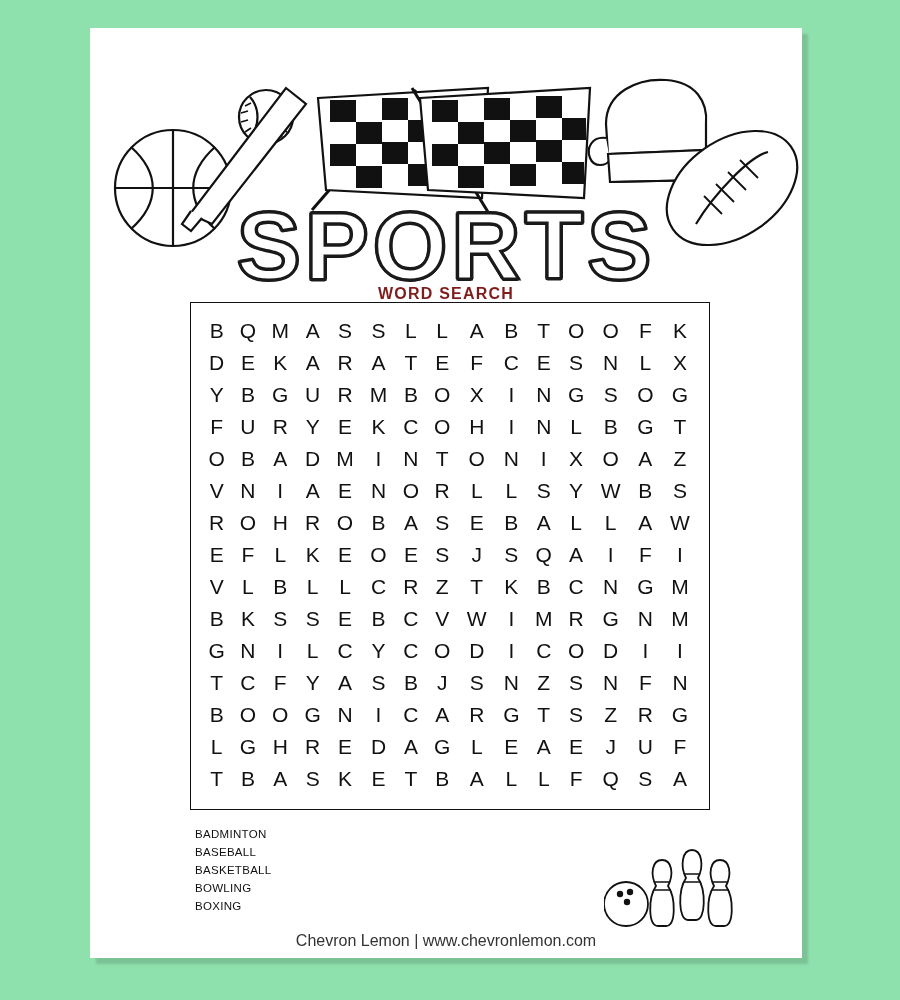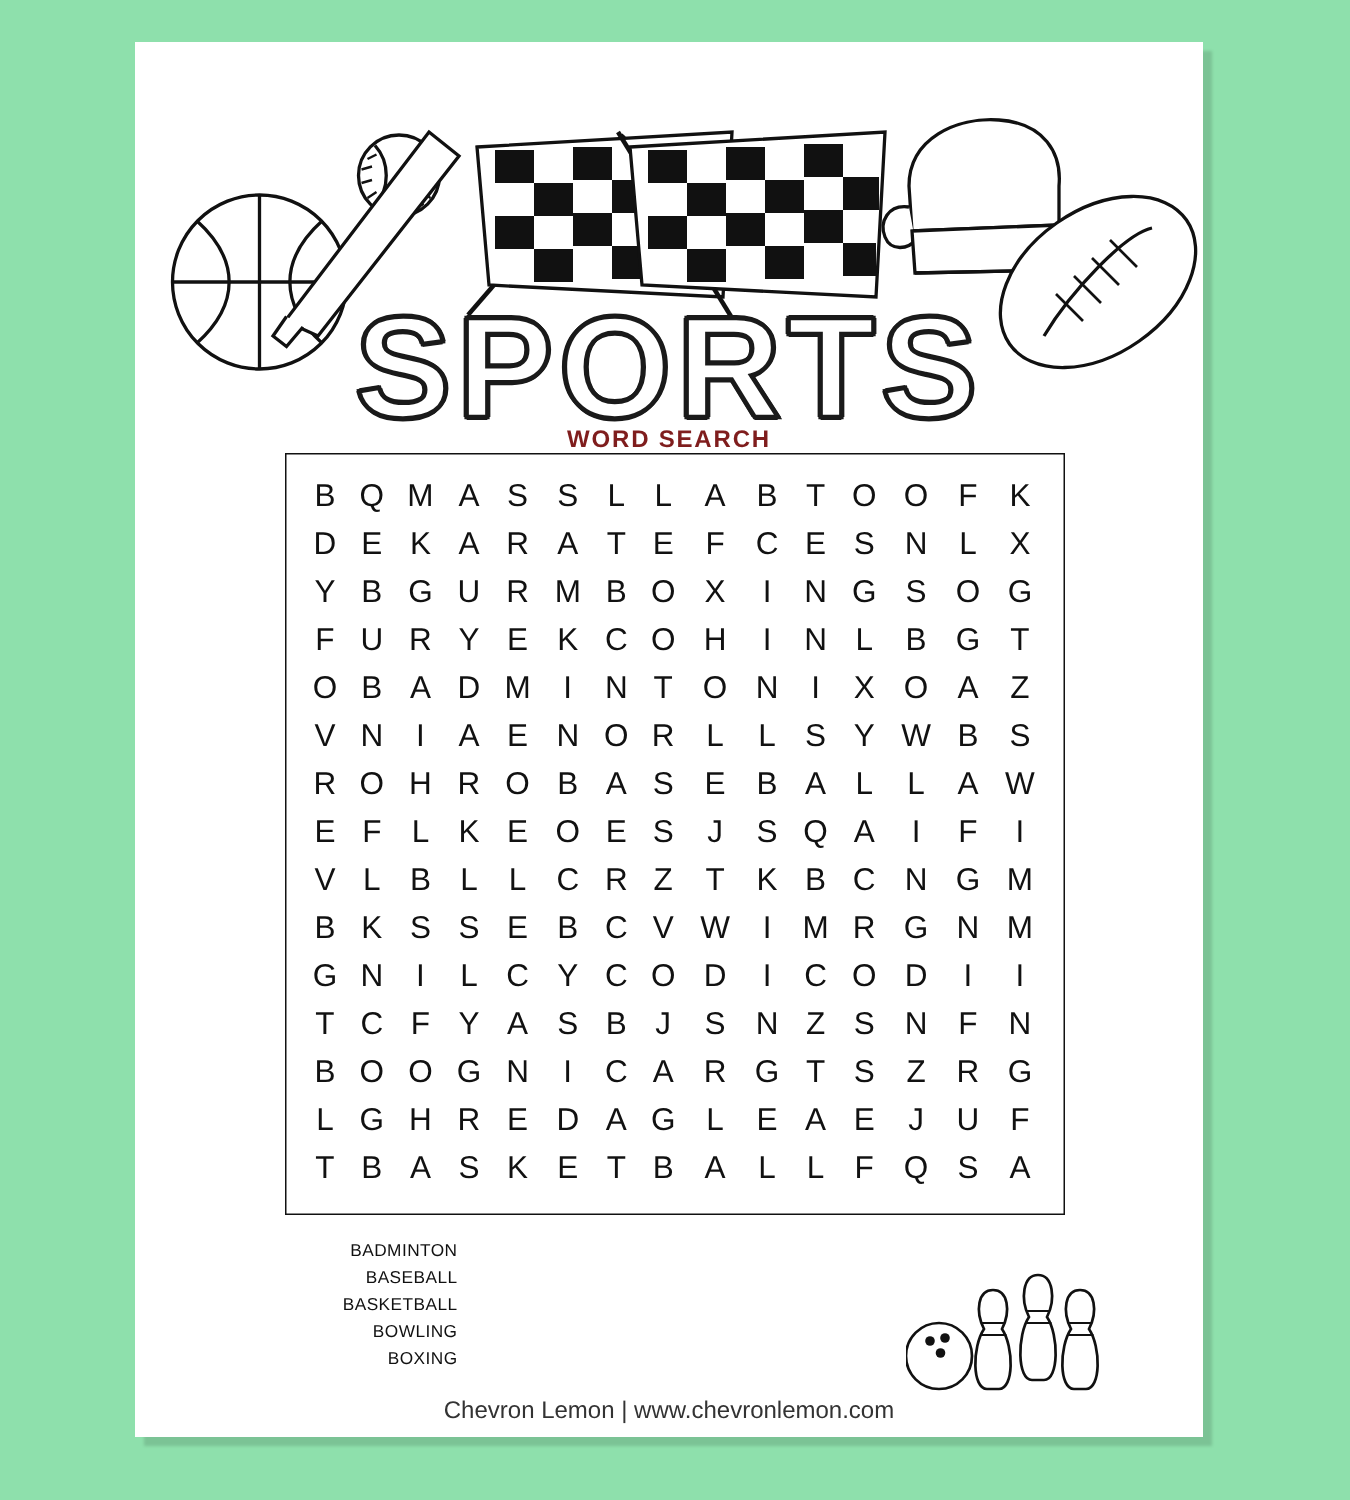--- a/index.html
+++ b/index.html
@@ -96,21 +96,20 @@
 
   
   .wordlist {
     position: absolute;
     left: 105px;
     top: 800px;
     width: 440px;
     display: flex;
     justify-content: flex-start;
     gap: 16px;
-    text-align: right;
   }
   .wordcol {
     width: 110px;
   }
   .wordcol div {
     font-size: 11.5px;
     color: #111;
     letter-spacing: 0.3px;
     margin-bottom: 6px;
     white-space: nowrap;

